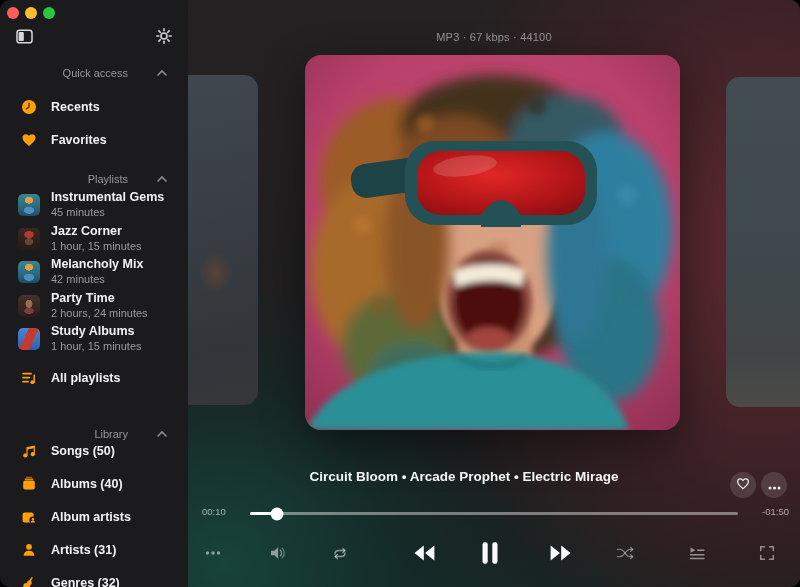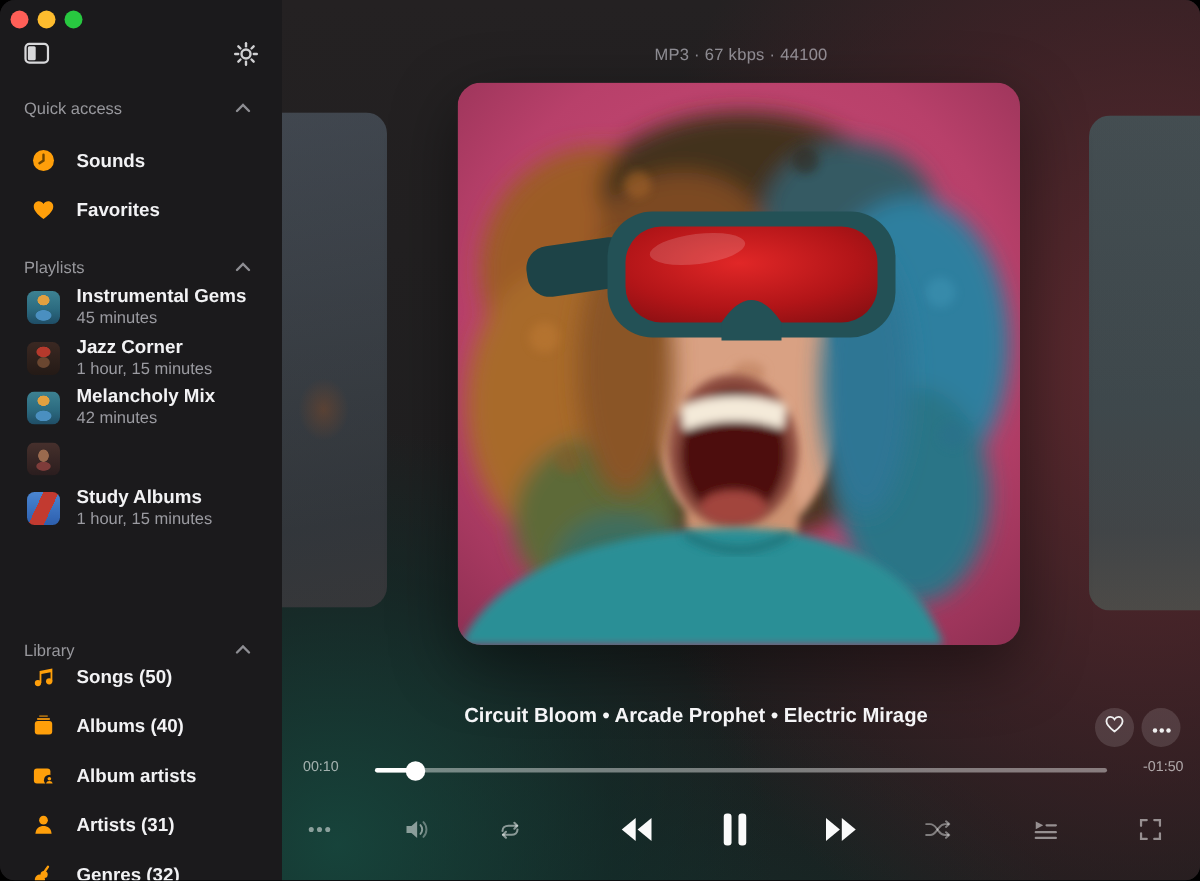--- a/index.html
+++ b/index.html
@@ -4,21 +4,21 @@
 <style>
   html,body{margin:0;padding:0;background:#000;}
   body{width:800px;height:587px;font-family:"Liberation Sans",sans-serif;-webkit-font-smoothing:antialiased;}
   .window{position:relative;width:800px;height:587px;border-radius:10px;overflow:hidden;background:#1b1a1c;}
 
   
   .sidebar{position:absolute;left:0;top:0;width:188px;height:100%;background:#1b1a1c;z-index:5;}
   .tl{position:absolute;top:7px;left:7px;display:flex;gap:6px;}
   .dot{width:12px;height:12px;border-radius:50%;}
   .sb-header{position:absolute;top:26px;left:0;right:0;height:24px;display:flex;justify-content:space-between;align-items:center;padding:0 16px;}
-  .ssec{position:absolute;left:0;width:100%;height:20px;display:flex;align-items:center;justify-content:space-between;padding:0 20px 0 16px;box-sizing:border-box;color:#98989d;font-size:11px;}
+  .ssec{position:absolute;left:0;width:100%;height:20px;display:flex;align-items:center;justify-content:flex-end;padding:0 20px 0 16px;box-sizing:border-box;color:#98989d;font-size:11px;gap:28px;}
   .srow{position:absolute;left:0;width:100%;height:33px;display:flex;align-items:center;gap:11px;padding-left:18px;box-sizing:border-box;}
   .sicon{width:22px;display:flex;justify-content:center;align-items:center;color:#ff9f0a;flex:0 0 22px;}
   .slabel{font-size:12.5px;font-weight:700;color:#f2f2f4;white-space:nowrap;}
   .thumb{width:22px;height:22px;border-radius:5px;flex:0 0 22px;}
   .thumb-gems{background:
     radial-gradient(7px 6px at 50% 28%, #e2a040 0 55%, rgba(0,0,0,0) 60%),
     radial-gradient(9px 6px at 50% 74%, #4a8fc0 0 55%, rgba(0,0,0,0) 62%),
     linear-gradient(180deg,#3d8292 0%,#2c6b80 55%,#1f4d66 100%);}
   .thumb-jazz{background:
     radial-gradient(8px 6px at 50% 30%, #b5392c 0 55%, rgba(0,0,0,0) 62%),
@@ -113,21 +113,21 @@
           </svg></span>
     </div>
 
     <div class="srow" style="top:90px">
       <span class="sicon">
         <svg width="16" height="16" viewBox="0 0 16 16">
             <circle cx="8" cy="8" r="7" fill="#ff9f0a"></circle>
             <path d="M8 4.2 L8 8 L5.3 9.8" stroke="#6e4500" stroke-width="1.6" fill="none" stroke-linecap="round"></path>
           </svg>
       </span>
-      <span class="slabel">Sounds</span>
+      <span class="slabel">Recents</span>
     </div>
 
     <div class="srow" style="top:123px">
       <span class="sicon">
         <svg width="16" height="16" viewBox="0 0 16 16">
             <path d="M8 14 C3.6 10.6 1.5 8.2 1.5 5.6 C1.5 3.6 3 2.2 4.9 2.2 C6.2 2.2 7.3 2.9 8 4 C8.7 2.9 9.8 2.2 11.1 2.2 C13 2.2 14.5 3.6 14.5 5.6 C14.5 8.2 12.4 10.6 8 14 Z" fill="#ff9f0a"></path>
           </svg>
       </span>
       <span class="slabel">Favorites</span>
     </div>
@@ -155,29 +155,45 @@
     </div>
     <div class="srow" style="top:255px">
       <span class="thumb thumb-gems"></span>
       <span class="ptext">
         <span class="ptitle">Melancholy Mix</span>
         <span class="psub">42 minutes</span>
       </span>
     </div>
     <div class="srow" style="top:289px">
       <span class="thumb thumb-party"></span>
+      <span class="ptext">
+        <span class="ptitle">Party Time</span>
+        <span class="psub">2 hours, 24 minutes</span>
+      </span>
     </div>
     <div class="srow" style="top:322px">
       <span class="thumb thumb-study"></span>
       <span class="ptext">
         <span class="ptitle">Study Albums</span>
         <span class="psub">1 hour, 15 minutes</span>
       </span>
     </div>
 
+    <div class="srow" style="top:361px">
+      <span class="sicon">
+        <svg width="16" height="16" viewBox="0 0 16 16" fill="none" stroke="#ff9f0a" stroke-width="1.7" stroke-linecap="round">
+          <line x1="2" y1="3.6" x2="10.2" y2="3.6"></line>
+            <line x1="2" y1="7.6" x2="8.4" y2="7.6"></line>
+            <line x1="2" y1="11.6" x2="7" y2="11.6"></line>
+          <circle cx="11.3" cy="12.2" r="1.9" fill="#ff9f0a" stroke="none"></circle>
+          <line x1="13.2" y1="12.2" x2="13.2" y2="5.2" stroke-width="1.5"></line>
+        </svg>
+      </span>
+      <span class="slabel">All playlists</span>
+    </div>
 
     <div class="ssec" style="top:424px">
       <span>Library</span>
       <span><svg width="12" height="8" viewBox="0 0 12 8" fill="none" stroke="#8e8e93" stroke-width="1.6" stroke-linecap="round">
             <path d="M2 6 L6 2 L10 6"></path>
           </svg></span>
     </div>
 
     <div class="srow" style="top:434px">
       <span class="sicon">

